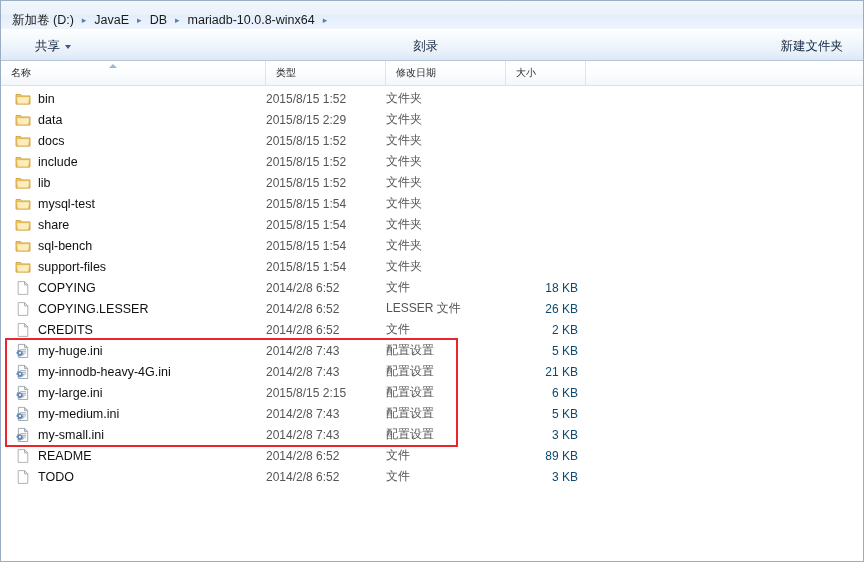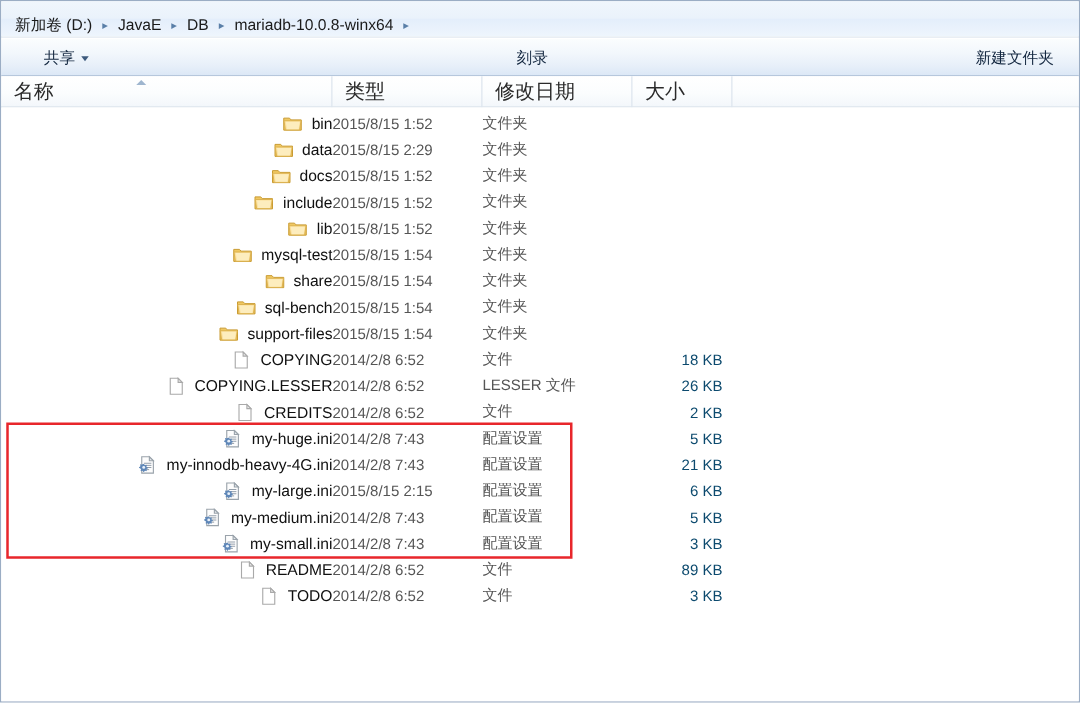--- a/index.html
+++ b/index.html
@@ -109,21 +109,21 @@
     border-bottom: 1px solid #d9e2ec;
     display: flex;
     position: relative;
     align-items: center;
   }
   .col-header .col {
     box-sizing: border-box;
     height: 25px;
     display: flex;
     align-items: center;
-    font-size: 16px;
+    font-size: 10px;
     color: #2a2a2a;
     border-right: 1px solid #dde5ee;
     padding-left: 10px;
     position: relative;
   }
   .sort-asc {
     position: absolute;
     left: 108px;
     top: 3px;
     width: 0; height: 0;
@@ -160,21 +160,20 @@
     display: flex;
     align-items: center;
     overflow: hidden;
     white-space: nowrap;
   }
   .cell-name {
     width: 265px;
     padding-left: 14px;
     color: #101010;
     gap: 7px;
-    justify-content: flex-end;
   }
   .cell-date {
     width: 120px;
     color: #555555;
     font-size: 12px;
   }
   .cell-type {
     width: 120px;
     color: #555555;
     font-size: 12px;

